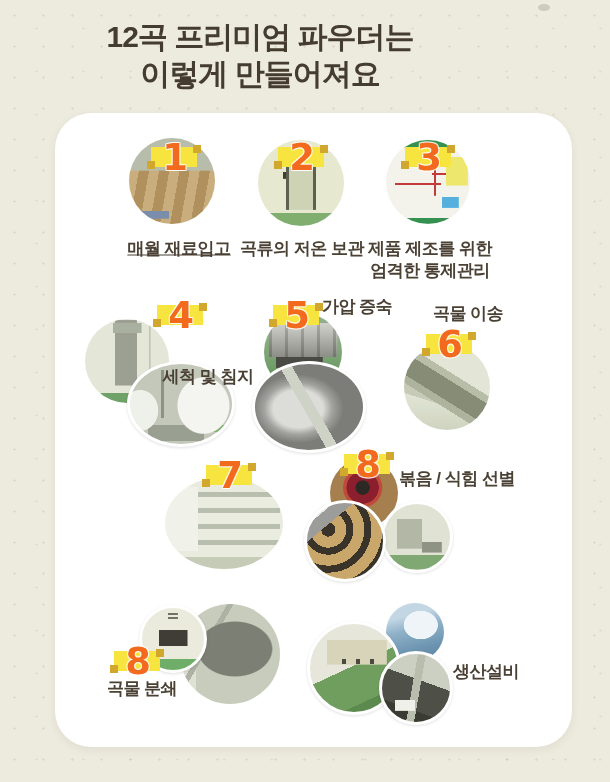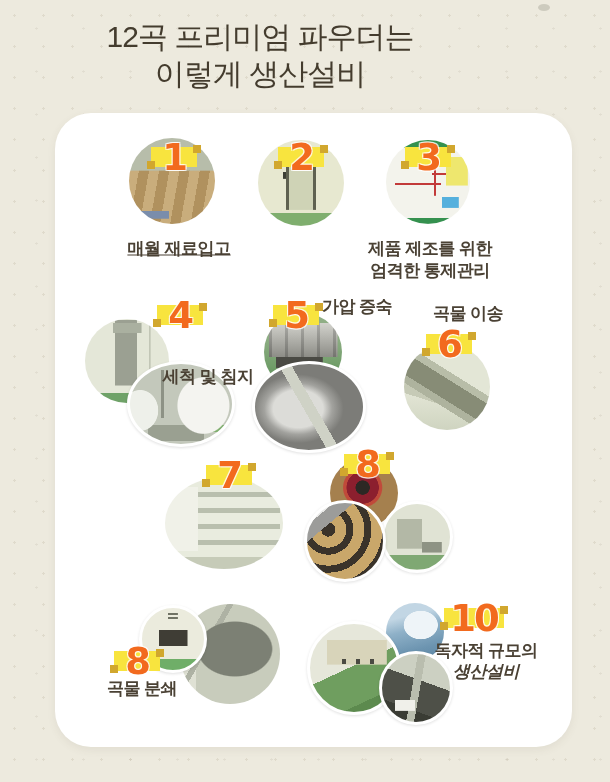--- a/index.html
+++ b/index.html
@@ -15,21 +15,21 @@
       radial-gradient(rgba(150,140,110,.16) 1px, transparent 1.3px),
       radial-gradient(rgba(120,110,90,.10) 1px, transparent 1.3px);
     background-size:29px 31px, 47px 43px;
     background-position:0 0, 13px 7px;
     overflow:hidden;
   }
   .stage{position:relative;width:610px;height:782px;}
   .smudge{position:absolute;left:538px;top:4px;width:12px;height:7px;border-radius:50%;
     background:#b3b0a4;opacity:.55;}
   .title{position:absolute;top:18px;left:0;width:520px;text-align:center;z-index:2;
-    color:var(--title);font-weight:400;font-size:30px;line-height:37px;letter-spacing:-1px;}
+    color:var(--title);font-weight:700;font-size:30px;line-height:37px;letter-spacing:-1px;}
   .card{position:absolute;left:55px;top:113px;width:517px;height:634px;background:var(--card);
     border-radius:36px;box-shadow:0 3px 8px rgba(90,80,60,.08);z-index:1;}
   
   .photo{position:absolute;transform:translate(-50%,-50%);border-radius:50%;
     background-repeat:no-repeat;z-index:1;}
   .ring{border:3px solid #fff;box-shadow:0 1px 3px rgba(0,0,0,.12);}
   .ph-s1{left:172px;top:181px;width:86px;height:86px;background-color:#a8895c;background-image:
     linear-gradient(#b7bdaa,#b7bdaa),linear-gradient(#7a8dab,#7a8dab),
     repeating-linear-gradient(100deg,#c9ad7c 0 10px,#b0915e 10px 20px);
     background-size:100% 38%,40% 9%,100% 64%;background-position:0 0,12% 93%,0 100%;}
@@ -134,21 +134,21 @@
 </style>
 </head>
 <body>
 
 <div class="stage">
 
   <div class="smudge"></div>
 
   <div class="title">
     <div>12곡 프리미엄 파우더는</div>
-    <div>이렇게 생산설비</div>
+    <div>이렇게 만들어져요</div>
   </div>
 
   <div class="card"></div>
 
   <div class="photo ph-s1"></div>
   <div class="badge" style="left:174px;top:157px;">
     <span class="band">
         <span class="notch-l"></span>
         <span class="notch-r"></span>
       </span>
@@ -157,20 +157,21 @@
   <div class="lbl" style="left:179px;top:248px;text-decoration:underline;">매월 재료입고</div>
 
   <div class="photo ph-s2"></div>
   <div class="badge" style="left:301px;top:157px;">
     <span class="band">
         <span class="notch-l"></span>
         <span class="notch-r"></span>
       </span>
     <span class="num">2</span>
   </div>
+  <div class="lbl" style="left:302px;top:248px;">곡류의 저온 보관</div>
 
   <div class="photo ph-s3"></div>
   <div class="badge" style="left:428px;top:157px;">
     <span class="band">
         <span class="notch-l"></span>
         <span class="notch-r"></span>
       </span>
     <span class="num">3</span>
   </div>
   <div class="lbl" style="left:430px;top:248px;">제품 제조를 위한</div>
@@ -220,38 +221,31 @@
   <div class="photo ph-s8a"></div>
   <div class="photo ph-s8c ring z2"></div>
   <div class="photo ph-s8b ring z3"></div>
   <div class="badge" style="left:367px;top:464px;">
     <span class="band">
         <span class="notch-l"></span>
         <span class="notch-r"></span>
       </span>
     <span class="num">8</span>
   </div>
+  <div class="lbl" style="left:457px;top:478px;">볶음 / 식힘 선별</div>
 
   <div class="photo ph-s9b"></div>
   <div class="photo ph-s9a ring z2"></div>
   <div class="badge" style="left:137px;top:661px;">
     <span class="band">
         <span class="notch-l"></span>
         <span class="notch-r"></span>
       </span>
     <span class="num">8</span>
   </div>
   <div class="lbl" style="left:142px;top:688px;">곡물 분쇄</div>
 
   <div class="photo ph-s10a"></div>
   <div class="photo ph-s10b ring z2"></div>
   <div class="photo ph-s10c ring z3"></div>
-  <div class="badge wide" style="left:474px;top:618px;">
-    <span class="band">
-        <span class="notch-l"></span>
-        <span class="notch-r"></span>
-      </span>
-    <span class="num">10</span>
-  </div>
-  <div class="lbl" style="left:486px;top:650px;">독자적 규모의</div>
-  <div class="lbl" style="left:486px;top:671px;font-style:italic;">생산설비</div>
+  <div class="lbl" style="left:486px;top:671px;">생산설비</div>
 
 </div>
 
 </body></html>

